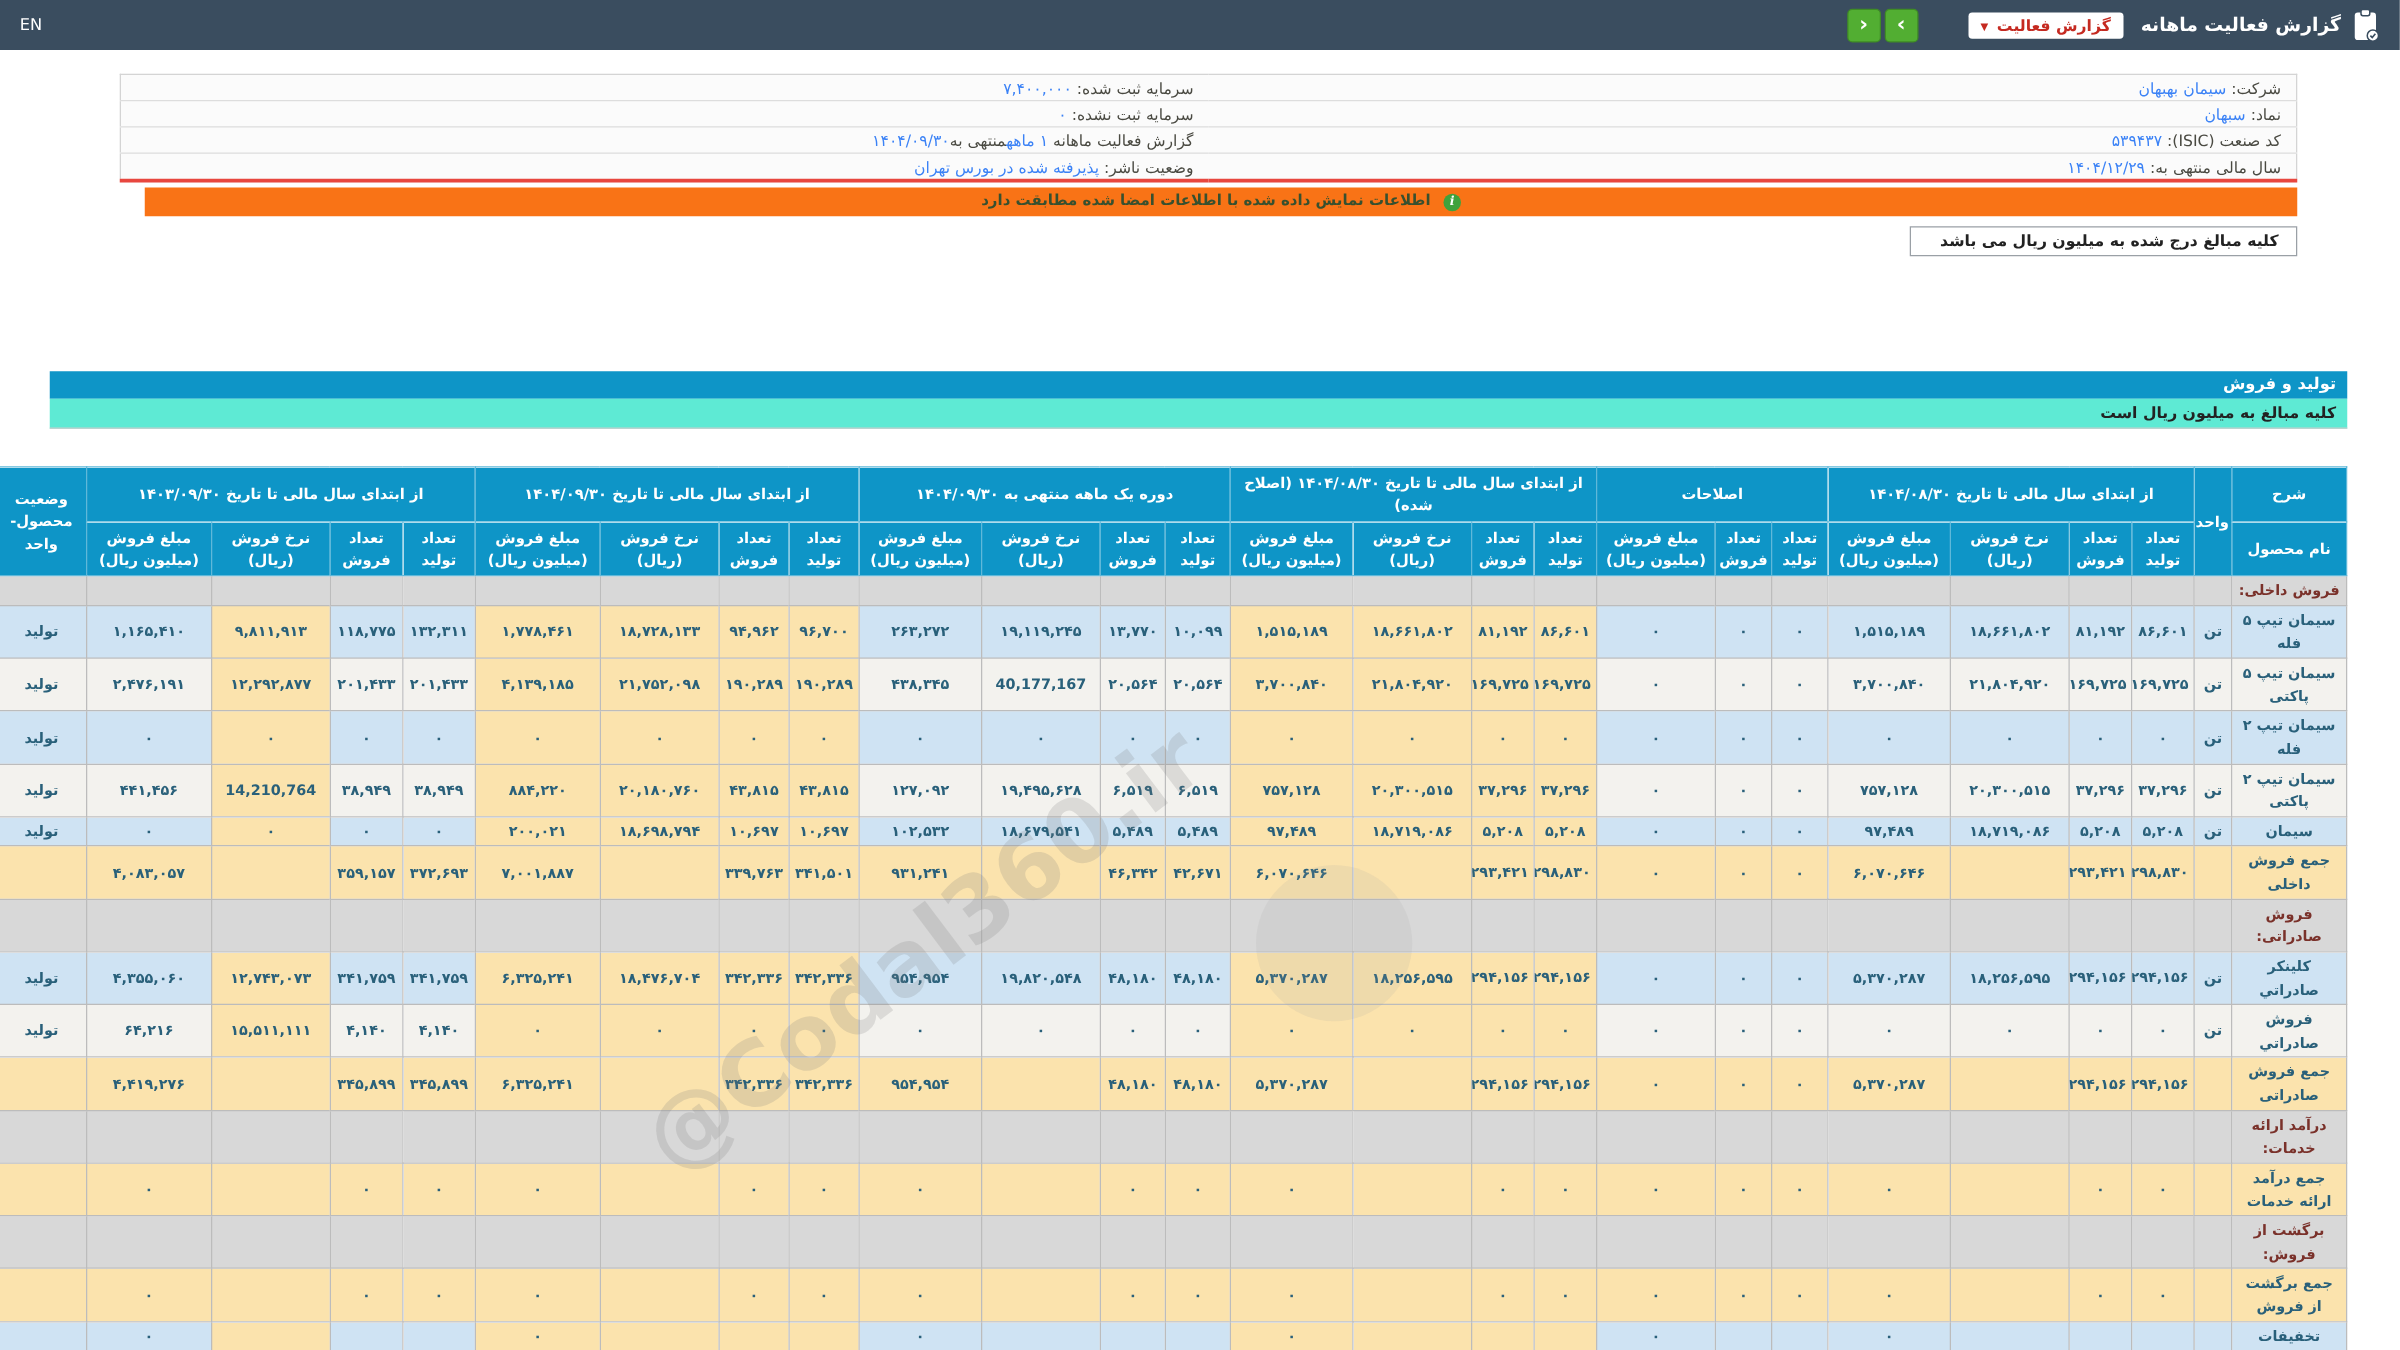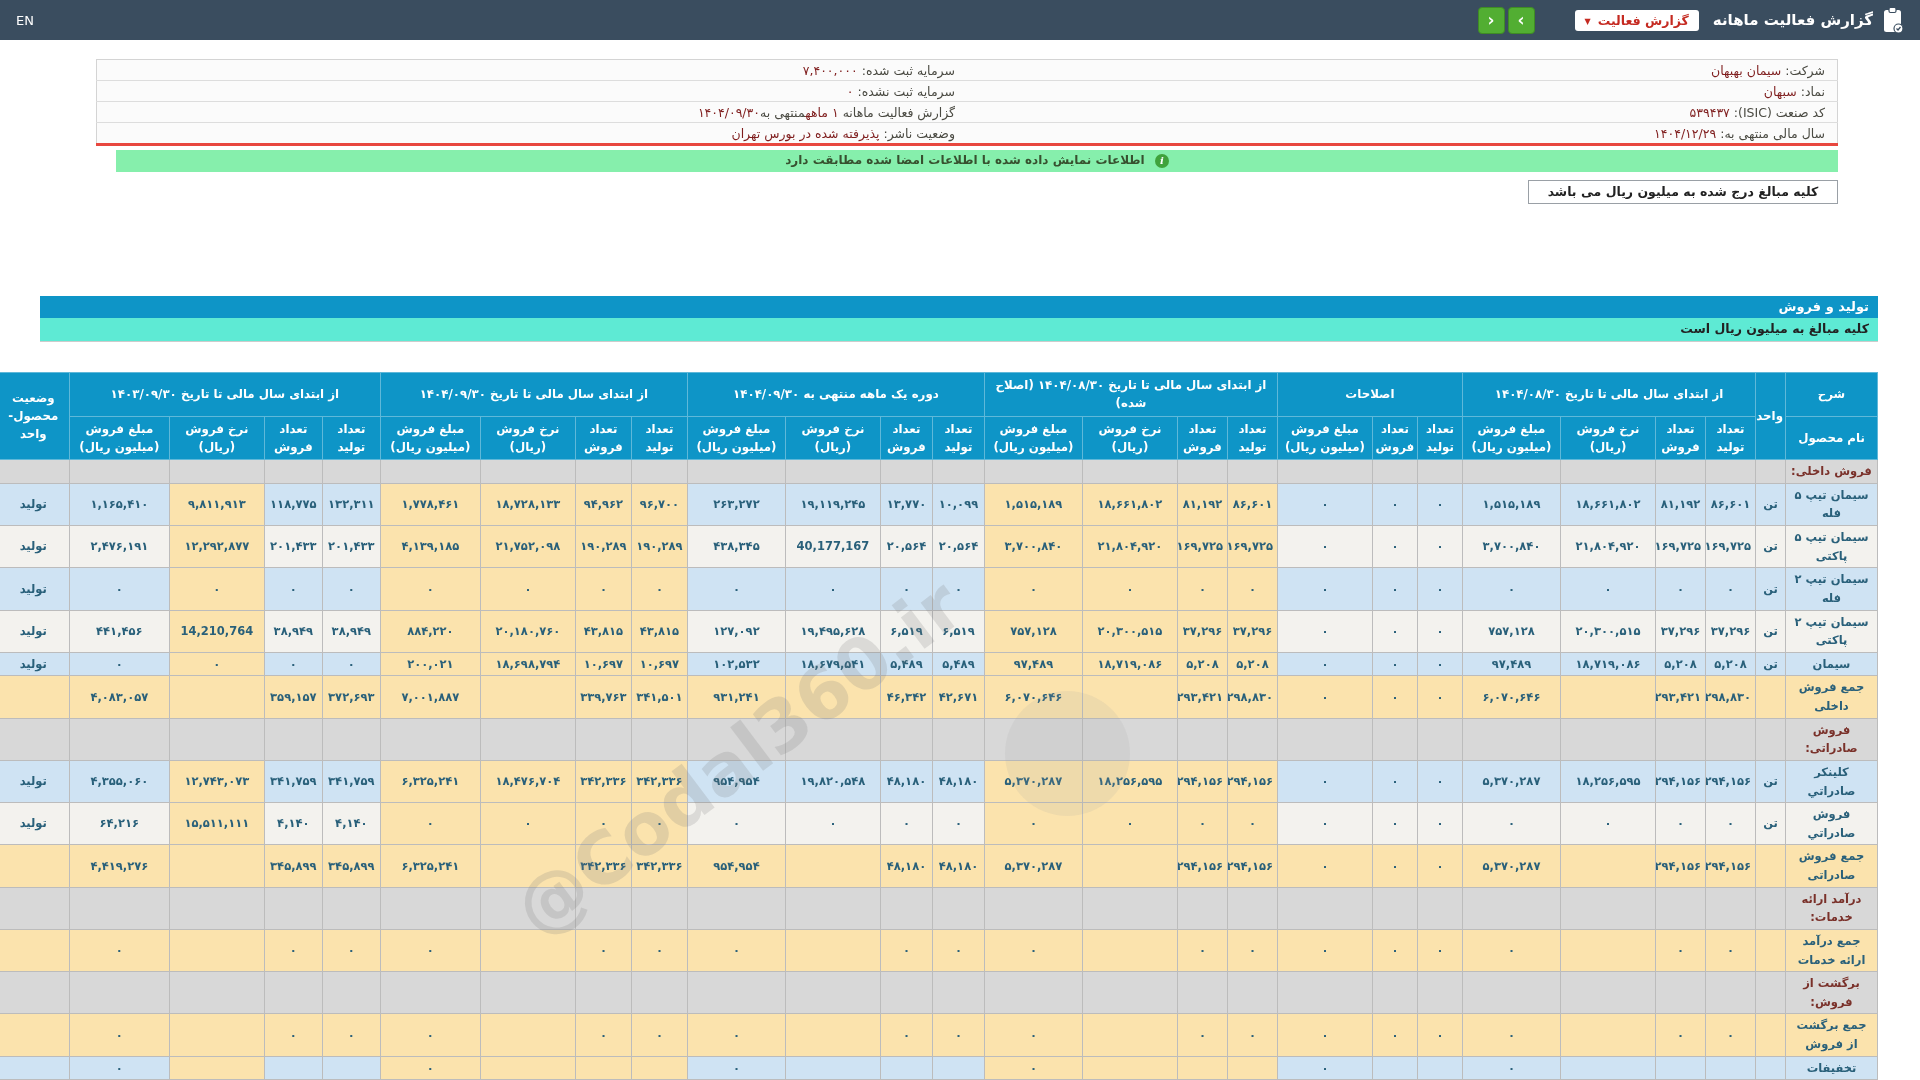--- a/index.html
+++ b/index.html
@@ -21,33 +21,33 @@
            justify-content:center;font-size:17px;cursor:pointer;line-height:1}
   .en-link{color:#fff;font-size:13px;cursor:pointer}
   
   .info-wrap{margin:19px 82px 0 96px}
   .info-table{width:100%;border-collapse:collapse;background:#fbfbfb;
               border:1px solid #d4d4d4;border-bottom:3px solid #e8473f}
   .info-table td{border-top:1px solid #ddd;font-size:12.5px;color:#4a4a42;
                  padding:2px 12px;height:16px;width:50%}
   .info-table tr:first-child td{border-top:none}
   .lbl{font-weight:normal;color:#4a4a42}
-  .orange{color:#7f1d1d}
+  .orange{color:#3b82f6}
   
-  .notice{margin:4px 82px 0 116px;background:#86efac;text-align:center;
+  .notice{margin:4px 82px 0 116px;background:#f97316;text-align:center;
           font-size:12px;font-weight:bold;color:#37502f;padding:3px 0 4px}
   .info-icon{display:inline-block;width:14px;height:14px;border-radius:50%;
              background:#3fa23c;color:#fff;font-size:10px;line-height:14px;
              text-align:center;font-style:italic;font-weight:bold;margin-left:6px;
              font-family:"DejaVu Serif",serif}
   
   .unit-note{margin:8px 82px 0 96px}
   .unit-note-box{display:inline-block;background:#fff;border:1px solid #9aa0a6;
                  padding:3px 14px 4px;font-size:12.5px;font-weight:bold;color:#222;
-                 min-width:280px;text-align:center}
+                 min-width:280px;}
   
   .main{margin:92px 42px 0 40px;position:relative}
   .sec-bar{background:#0e95c7;color:#fff;font-weight:bold;font-size:13px;
            padding:3px 9px 4px}
   .sub-bar{background:#5eead4;border-bottom:1px solid #ccc;font-weight:bold;
            font-size:12.5px;color:#222;padding:3px 9px 5px}
   .gap{height:30px}
   table.data{width:100%;border-collapse:collapse;table-layout:fixed;
              font-size:11.5px;background:#fff}
   table.data th{background:#0e95c7;color:#fff;font-weight:bold;

